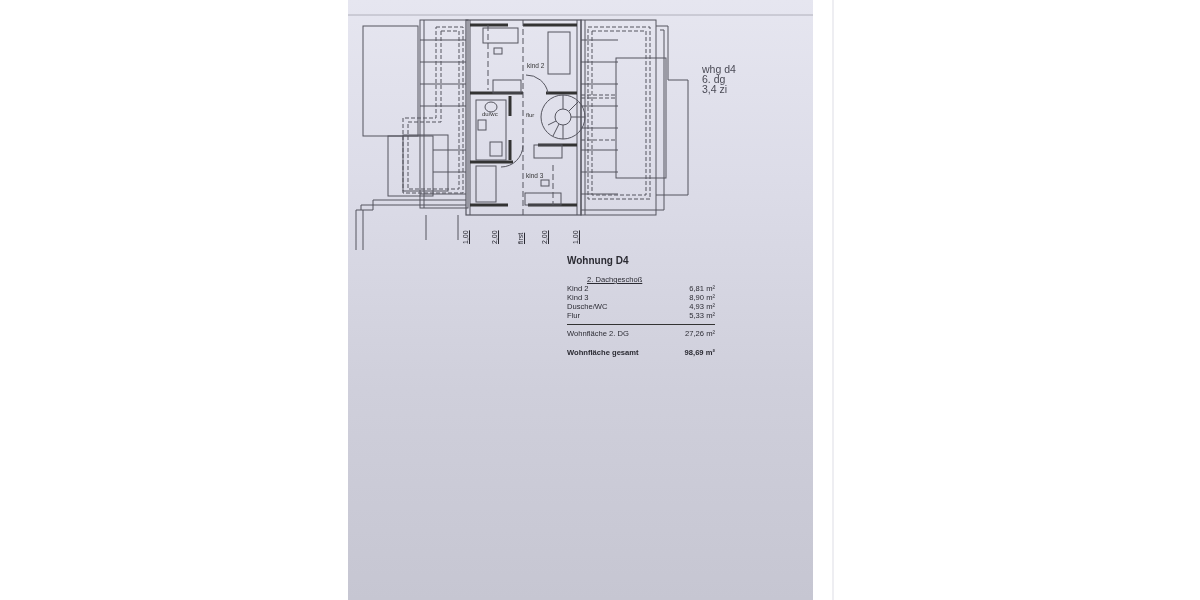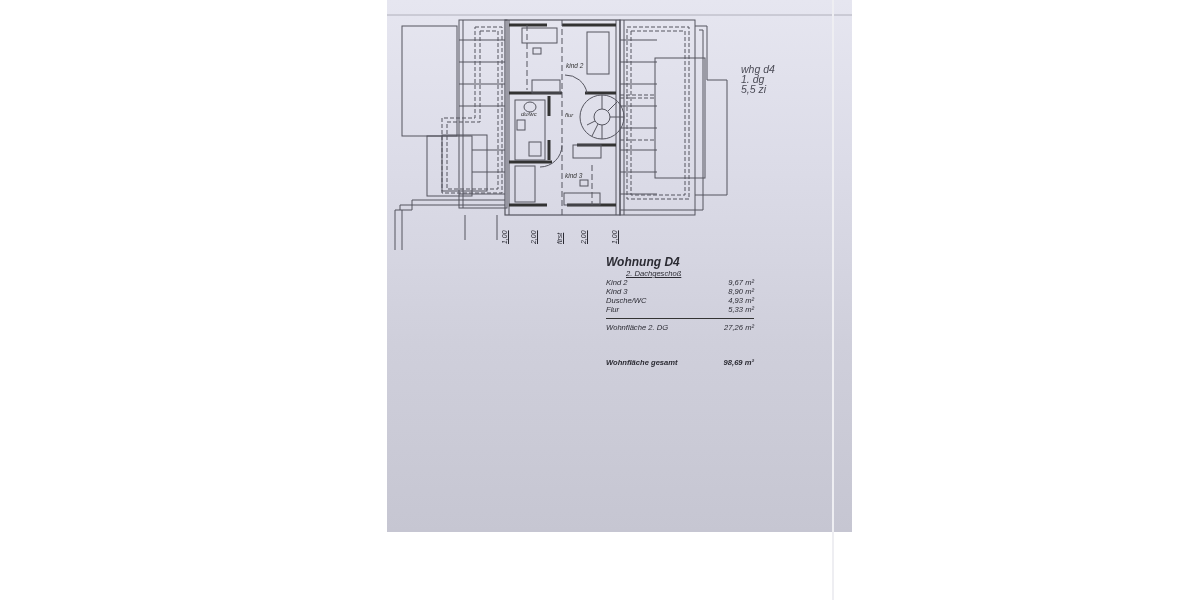--- a/index.html
+++ b/index.html
@@ -1,35 +1,34 @@
 <!DOCTYPE html>
 <html><head>
   <meta charset="utf-8">
   <style>
     html, body { margin: 0; padding: 0; }
     body {
       width: 1200px; height: 600px; background: #ffffff; position: relative; overflow: hidden;
       font-family: "Liberation Sans", sans-serif;
     }
     .paper {
-      position: absolute; left: 387px; top: 0; width: 465px; height: 532px;
+      position: absolute; left: 348px; top: 0; width: 465px; height: 600px;
       background: linear-gradient(180deg, #e6e6f0 0%, #dcdce8 30%, #cfcfdb 65%, #c6c6d2 100%);
-      font-style: italic;
     }
     .plan { position: absolute; left: 0; top: 0; }
     .side-note { position: absolute; left: 354px; top: 64px; color: #4a4a55; font-size: 10.5px; line-height: 10px; }
     .side-note div { height: 10px; }
     .dims { position: absolute; top: 228px; left: 0; }
     .dim { position: absolute; font-size: 7px; color: #2a2a33; transform: rotate(-90deg); transform-origin: left top; text-decoration: underline; white-space: nowrap; }
     .table { position: absolute; left: 219px; top: 255px; width: 148px; color: #2b2b33; font-size: 7.6px; }
-    .table .title { font-weight: bold; font-size: 12px; }
+    .table .title { font-weight: bold; font-size: 10px; margin-bottom: 9px; }
     .table .section { text-decoration: underline; line-height: 9px; padding-left: 20px; }
     .row { display: flex; justify-content: space-between; line-height: 9px; }
     .divider { border-top: 1px solid #333; margin: 4px 0 4px 0; width: 148px; }
-    .total { font-weight: bold; margin-top: 26px; }
+    .total { font-weight: bold; margin-top: 10px; }
     .paper-edge-r { position: absolute; left: 832px; top: 0; width: 2px; height: 600px; background: #eeeef2; }
   </style>
 </head>
 <body>
 
 <div class="paper">
 
   <svg class="plan" width="465" height="260" viewBox="0 0 465 260">
     <g stroke="#55555f" fill="none" stroke-width="1">
 
@@ -132,38 +131,38 @@
     </g>
 
     <text x="179" y="68" font-size="6.5" fill="#333" font-family="Liberation Sans, sans-serif">kind 2</text>
     <text x="134" y="116" font-size="6" fill="#333" font-family="Liberation Sans, sans-serif">du/wc</text>
     <text x="178" y="117" font-size="6" fill="#333" font-family="Liberation Sans, sans-serif">flur</text>
     <text x="178" y="178" font-size="6.5" fill="#333" font-family="Liberation Sans, sans-serif">kind 3</text>
   </svg>
 
   <div class="side-note">
     <div>whg d4</div>
-    <div>1. dg</div>
-    <div>5,5 zi</div>
+    <div>6. dg</div>
+    <div>3,4 zi</div>
   </div>
 
   <div class="dims">
     <span class="dim" style="left:114px; top:16px;">1,00</span>
     <span class="dim" style="left:143px; top:16px;">2,00</span>
     <span class="dim" style="left:169px; top:16px;">first</span>
     <span class="dim" style="left:193px; top:16px;">2,00</span>
     <span class="dim" style="left:224px; top:16px;">1,00</span>
   </div>
 
   <div class="table">
     <div class="title">Wohnung D4</div>
     <div class="section">2. Dachgeschoß</div>
     <div class="row">
       <span>Kind 2</span>
-      <span>9,67 m²</span>
+      <span>6,81 m²</span>
     </div>
     <div class="row">
       <span>Kind 3</span>
       <span>8,90 m²</span>
     </div>
     <div class="row">
       <span>Dusche/WC</span>
       <span>4,93 m²</span>
     </div>
     <div class="row">

